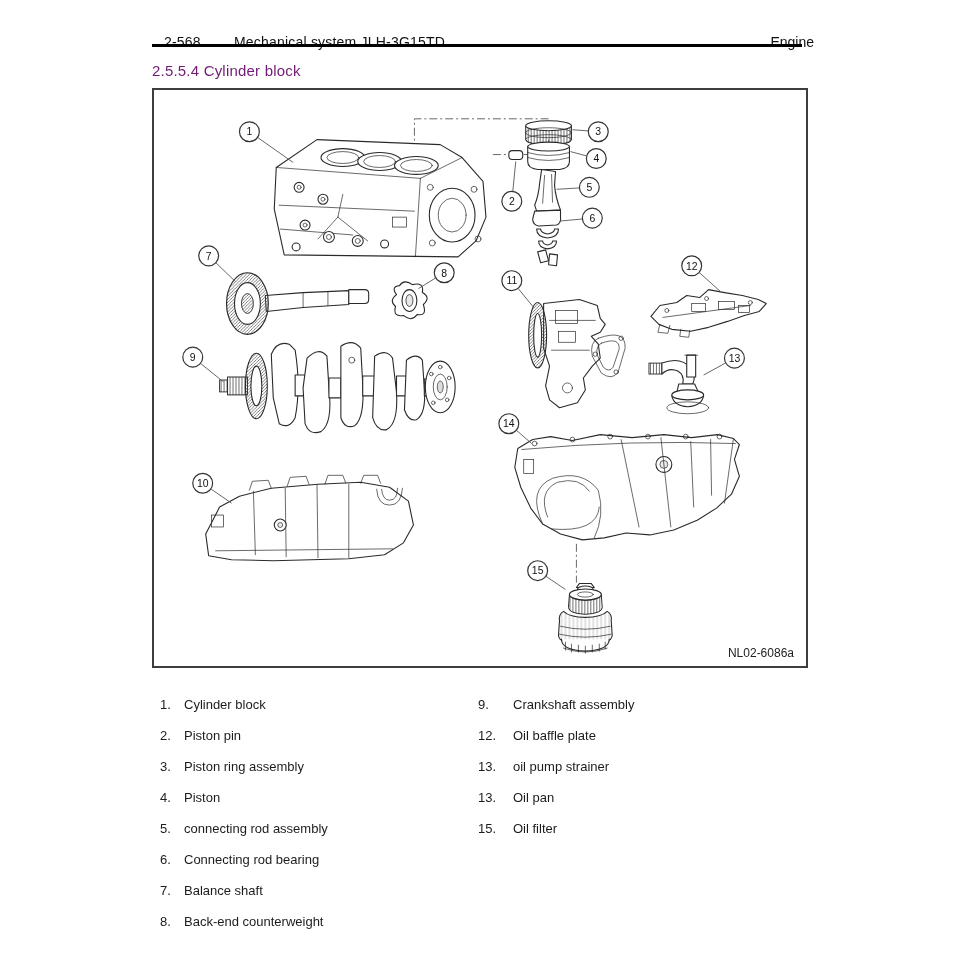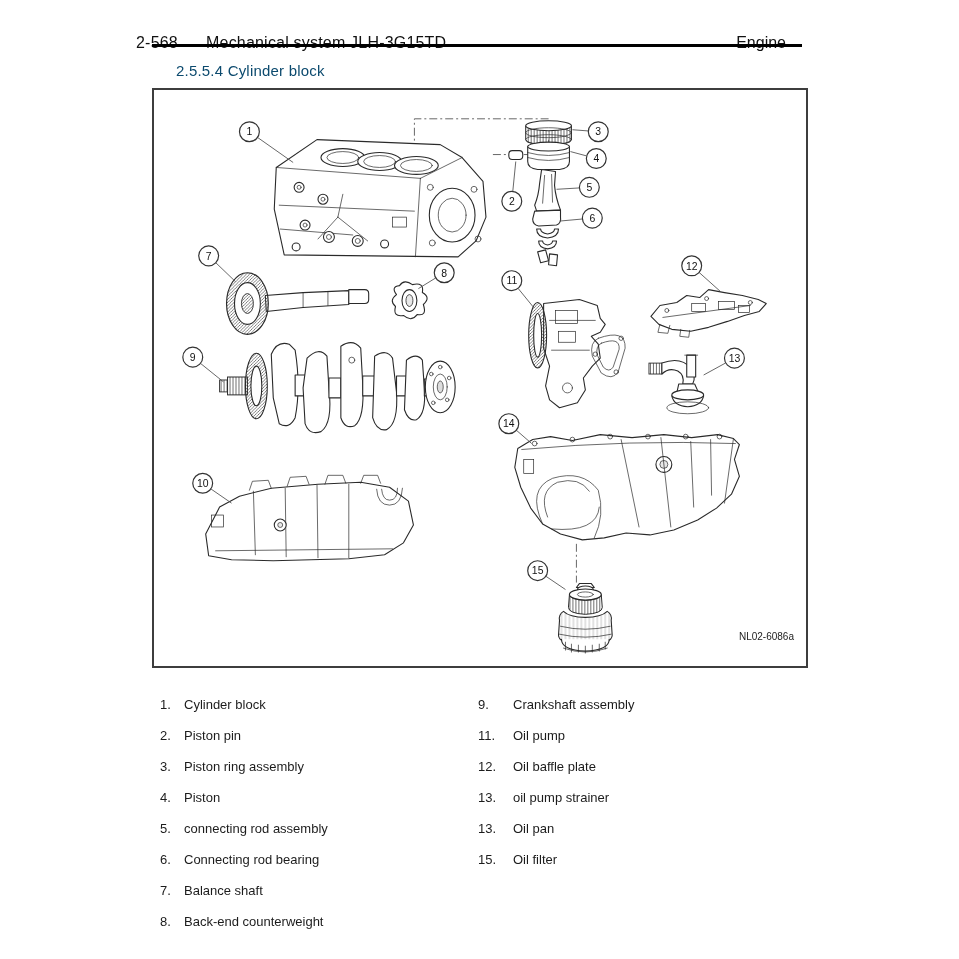--- a/index.html
+++ b/index.html
@@ -1,32 +1,32 @@
 <!DOCTYPE html>
 <html><head>
 <meta charset="utf-8">
 <style>
   html,body{margin:0;padding:0;background:#ffffff;}
   body{width:959px;height:959px;font-family:"Liberation Sans",sans-serif;color:#111;}
   .page{position:relative;width:959px;height:959px;background:#fff;overflow:hidden;}
 
   
-  .header{position:absolute;top:22px;left:136px;width:650px;display:flex;align-items:baseline;font-size:16px;color:#111;}
+  .header{position:absolute;top:22px;left:164px;width:650px;display:flex;align-items:baseline;font-size:14px;color:#111;}
   .header .pagenum{width:70px;letter-spacing:.2px;}
   .header .section{letter-spacing:.2px;text-align:right;}
   .header .right{margin-left:auto;margin-top:12px;}
   .header-rule{position:absolute;top:44px;left:152px;width:650px;height:3px;background:#000;}
 
   
   .section-title{position:absolute;top:62px;left:152px;font-size:15px;color:#1c1cab;letter-spacing:.2px;}
 
   
   .figure{position:absolute;top:88px;left:152px;width:652px;height:576px;border:2px solid #3d3d3d;background:#fff;box-sizing:content-box;}
   .figure svg{display:block;width:652px;height:576px;}
-  .figure-code{position:absolute;right:12px;bottom:24px;font-size:10px;color:#222;}
+  .figure-code{position:absolute;right:12px;bottom:6px;font-size:12px;color:#222;}
 
   
   .legend{position:absolute;top:697px;left:152px;width:654px;font-size:13px;color:#1c1c1c;}
   .legend-col{position:absolute;top:0;}
   .legend-col.left{left:8px;width:300px;}
   .legend-col.right{left:326px;width:300px;}
   .legend-row{height:31px;display:flex;align-items:flex-start;}
   .legend-col.left .num{width:16px;margin-right:8px;}
   .legend-col.right .num{width:26px;margin-right:9px;}
   .legend-row .lbl{white-space:nowrap;}
@@ -41,21 +41,21 @@
 
 <div class="page">
 
   <div class="header">
     <span class="pagenum">2-568</span>
     <span class="section">Mechanical system JLH-3G15TD</span>
     <span class="right">Engine</span>
   </div>
   <div class="header-rule" style="background: rgb(0, 0, 0);"></div>
 
-  <div class="section-title" style="color: #0c4a6e; margin-left: 24px;">2.5.5.4 Cylinder block</div>
+  <div class="section-title" style="color: #701a75;">2.5.5.4 Cylinder block</div>
 
   <div class="figure">
     <svg viewBox="0 0 656 580" preserveAspectRatio="none">
       <defs>
         <pattern id="ph" width="3.2" height="3.2" patternUnits="userSpaceOnUse">
           <path d="M0,3.2 L3.2,0" stroke="#4a4a4a" stroke-width="0.7"></path>
         </pattern>
         <pattern id="pv" width="3" height="8" patternUnits="userSpaceOnUse">
           <line x1="1.5" y1="0" x2="1.5" y2="8" stroke="#4a4a4a" stroke-width="0.8"></line>
         </pattern>
@@ -353,24 +353,20 @@
           <span class="num">8.</span>
           <span class="lbl">Back-end counterweight</span>
         </div>
       </div>
     <div class="legend-col right" id="legend-right">
         <div class="legend-row">
           <span class="num">9.</span>
           <span class="lbl">Crankshaft assembly</span>
         </div>
         <div class="legend-row">
-          <span class="num">11.</span>
-          <span class="lbl">Oil pump</span>
-        </div>
-        <div class="legend-row">
           <span class="num">12.</span>
           <span class="lbl">Oil baffle plate</span>
         </div>
         <div class="legend-row">
           <span class="num">13.</span>
           <span class="lbl">oil pump strainer</span>
         </div>
         <div class="legend-row">
           <span class="num">13.</span>
           <span class="lbl">Oil pan</span>

